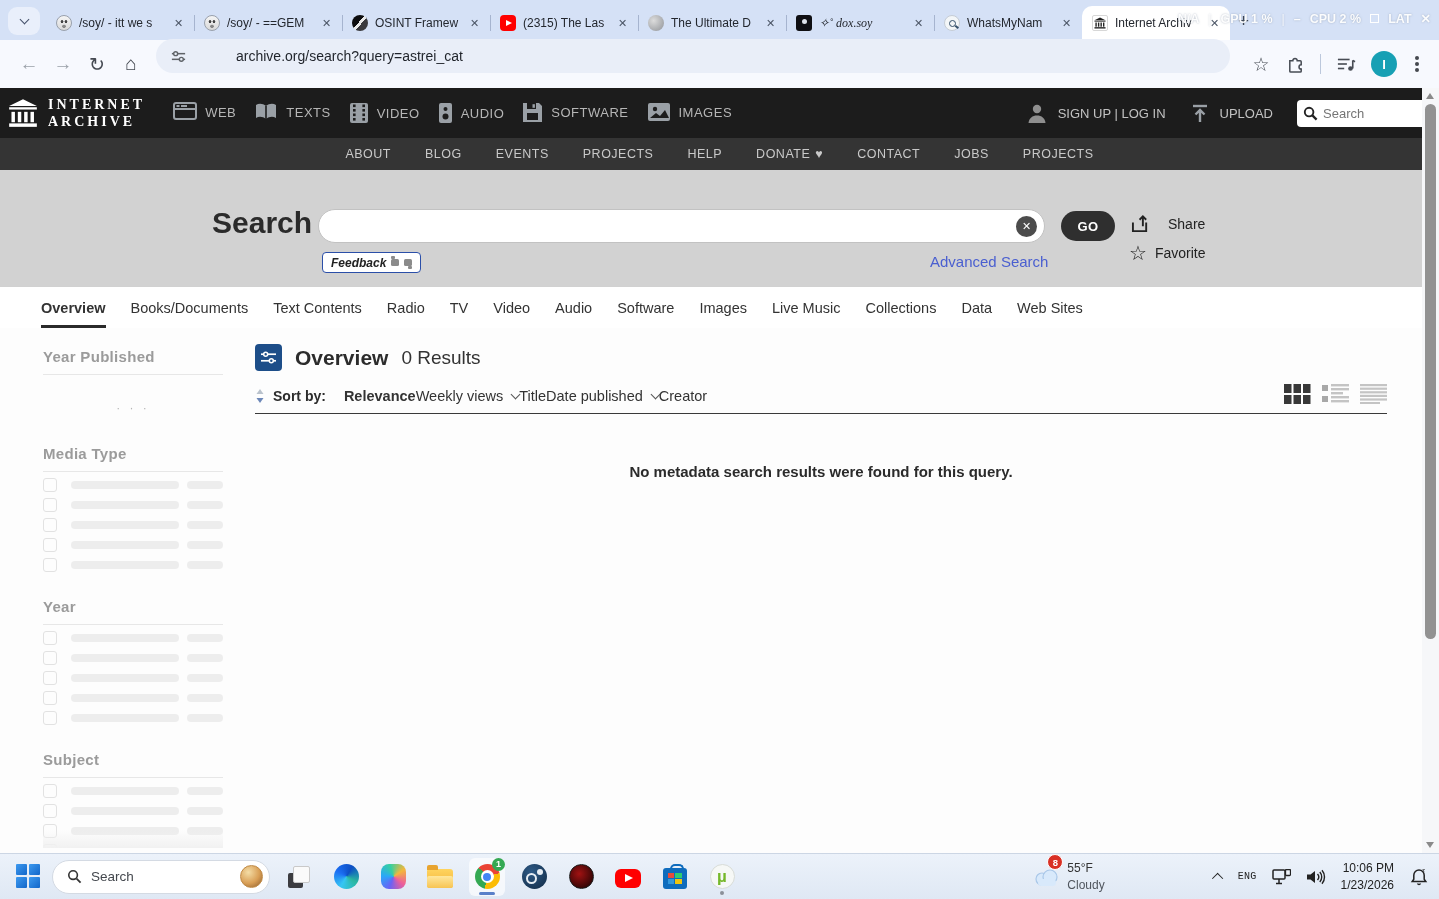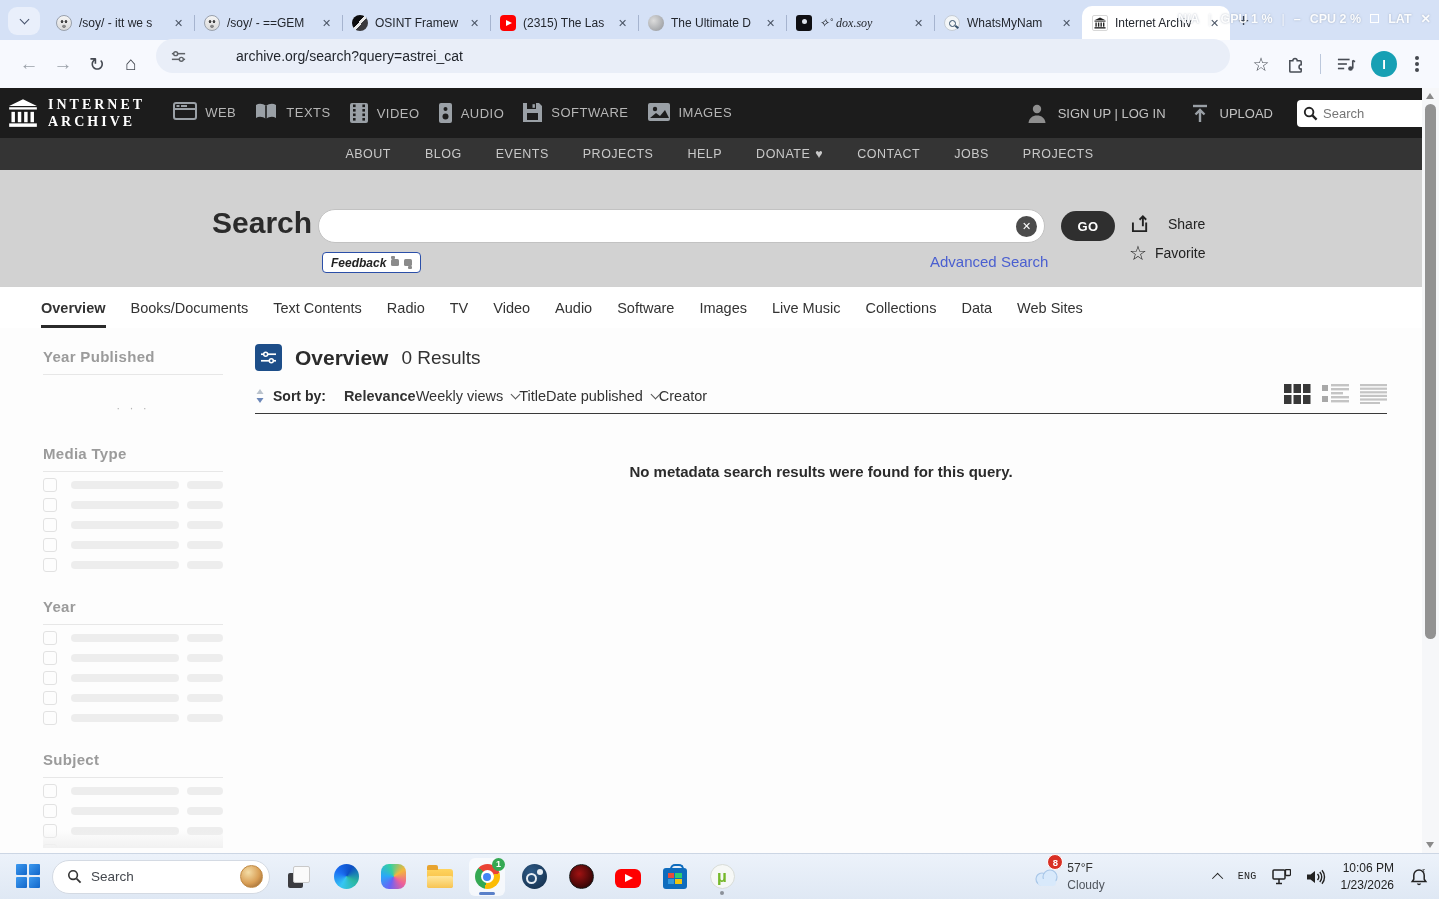--- a/index.html
+++ b/index.html
@@ -621,21 +621,21 @@
   </div>
   <div class="tb-right">
     <div class="weather">
       <svg width="27" height="20" viewBox="0 0 27 20">
           <circle cx="9" cy="12" r="6" fill="#d8e9fb" stroke="#a9c7e8" stroke-width="1.2"></circle>
           <circle cx="17" cy="10" r="7" fill="#d8e9fb" stroke="#a9c7e8" stroke-width="1.2"></circle>
           <rect x="5" y="12" width="18" height="7" rx="3.5" fill="#d8e9fb"></rect>
         </svg>
       <span class="w-badge">8</span>
       <div class="w-text">
-        <div>57°F</div>
+        <div>55°F</div>
         <div class="cond">Cloudy</div>
       </div>
     </div>
     <span class="chev-up"></span>
     <span class="lang">ENG</span>
     <svg width="19" height="16" viewBox="0 0 19 16">
         <rect x="1" y="1" width="12" height="9" rx="1" fill="none" stroke="#222" stroke-width="1.5"></rect>
         <line x1="4" y1="14.5" x2="10" y2="14.5" stroke="#222" stroke-width="1.5"></line>
         <line x1="7" y1="10" x2="7" y2="14" stroke="#222" stroke-width="1.5"></line>
         <rect x="13.5" y="0.5" width="5" height="6" rx="1" fill="#eef3fa" stroke="#222" stroke-width="1.3"></rect>

